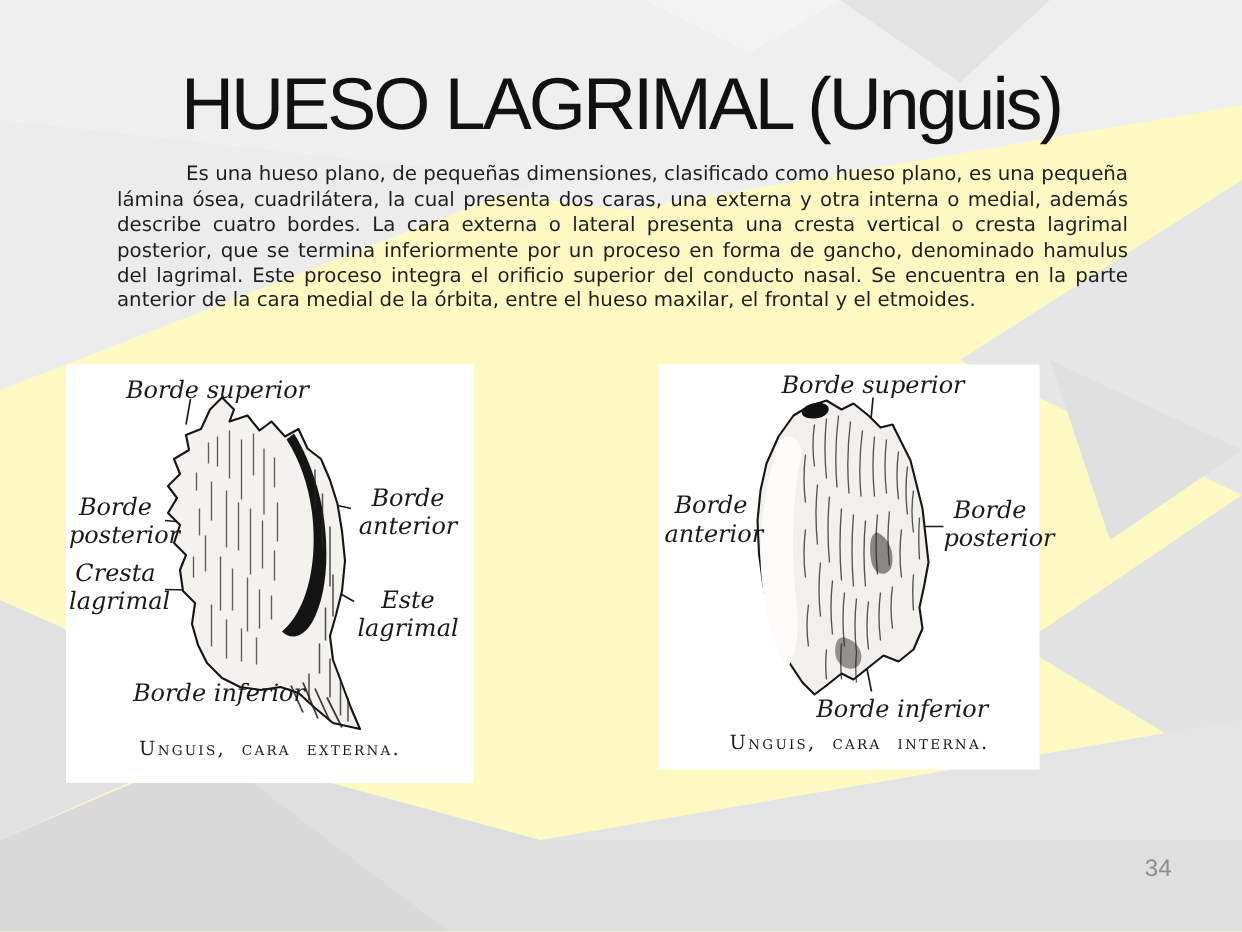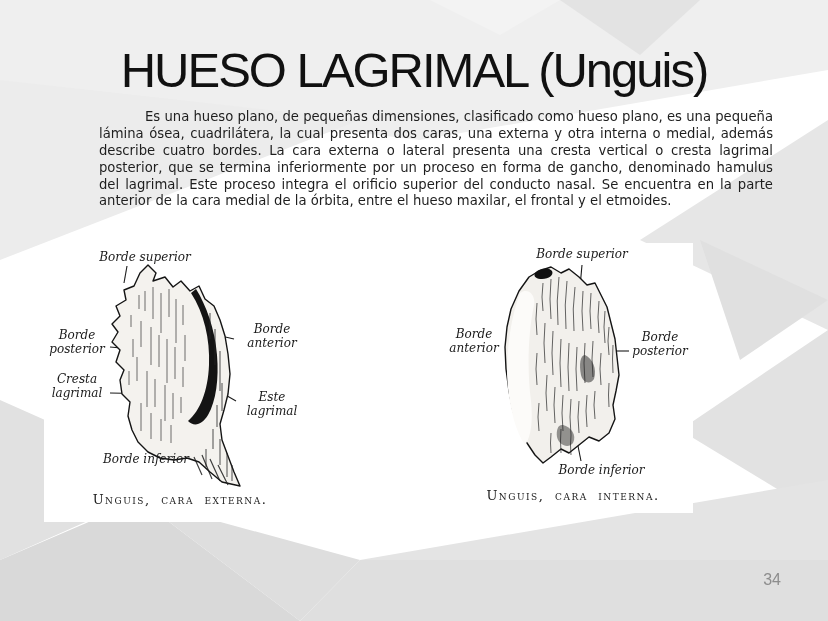--- a/index.html
+++ b/index.html
@@ -1,41 +1,40 @@
 <!DOCTYPE html>
 <html><head>
 <meta charset="utf-8">
 <style>
   html,body { margin:0; padding:0; background:#e9e9e9; }
   .slide {
     position:relative; width:828px; height:621px; overflow:hidden;
-    background:#ffffff; font-family:"DejaVu Sans", sans-serif;
+    background:#fef9c3; font-family:"DejaVu Sans", sans-serif;
   }
   .bg-facets { position:absolute; left:0; top:0; width:828px; height:621px; }
 
   .title {
     position:absolute; top:42px; left:0; width:100%; text-align:center;
     font-family:"Liberation Sans", sans-serif; font-size:49px; letter-spacing:-2px;
     color:#111; white-space:nowrap;
   }
   .body-text {
     position:absolute; top:109px; left:78px; width:674px;
     font-size:13.2px; line-height:1.28; text-align:justify; text-indent:46px;
     color:#1e1e1e;
-    margin-left:21px;
   }
 
   .figure { position:absolute; background:#ffffff; }
   .figure-external { left:44px; top:243px; width:272px; height:279px; }
   .figure-internal { left:439px; top:243px; width:254px; height:270px; }
   .fig-svg { position:absolute; left:0; top:0; }
 
   .fig-label {
     position:absolute; font-family:"DejaVu Serif", serif; font-style:italic;
-    font-size:12px; line-height:1.2; color:#1a1a1a; text-align:center;
+    font-size:16px; line-height:1.2; color:#1a1a1a; text-align:center;
   }
   .fig-caption {
     position:absolute; left:0; right:0; text-align:center;
     font-family:"DejaVu Serif", serif; font-variant:small-caps;
     font-size:13px; letter-spacing:1.5px; word-spacing:5px; color:#1a1a1a;
   }
 
   
   .ext-superior  { left:36px;  top:7px;   width:130px; }
   .ext-posterior { left:2px;   top:85px;  width:62px;  }

